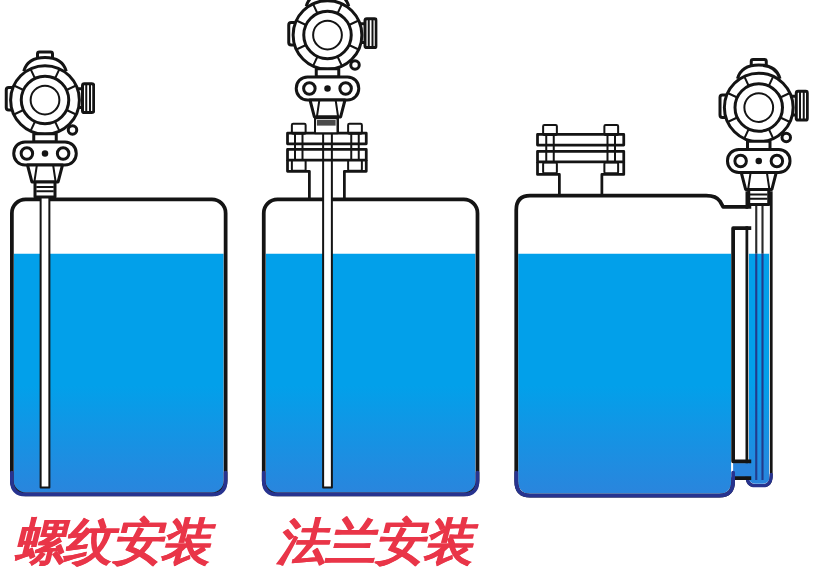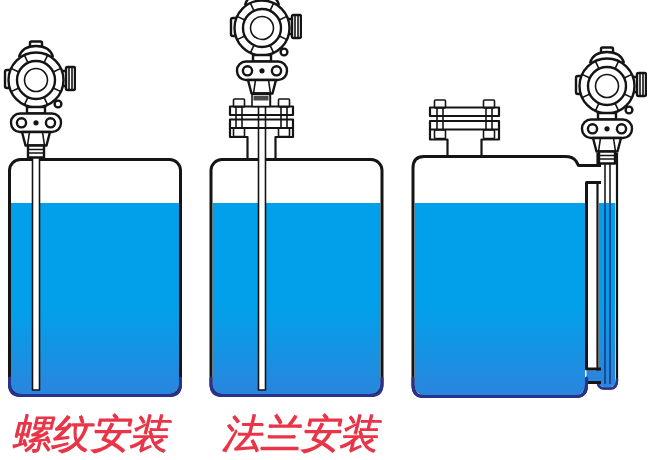--- a/index.html
+++ b/index.html
@@ -21,21 +21,21 @@
   .stopA{stop-color:var(--liquid,#02A0EA);}
   .stopB{stop-color:var(--liquid-deep,#2A85DD);}
   .xmtr{stroke:var(--outline,#141414);stroke-width:2.4;stroke-linejoin:round;fill:#ffffff;}
   .xmtr .thin{stroke-width:1.6;fill:none;}
   .xmtr .dot{fill:var(--outline,#141414);stroke:none;}
   .spacer-band{fill:#4a4a4a;stroke:none;}
   .install-label{
     position:absolute;top:406px;transform:translateX(-50%);
     color:var(--label-text,#E93548);
     font-family:"Liberation Serif",serif;
-    font-style:italic;font-weight:normal;
+    font-style:italic;font-weight:bold;
     font-size:40px;letter-spacing:-1px;white-space:nowrap;
     text-shadow:0.5px 0.5px 0 var(--label-text,#E93548);
   }
   .label-1{left:89px;} .label-2{left:299px;text-align:right;} .label-3{left:514px;}
 </style>
 </head>
 <body>
 
 <div class="stage">
 

